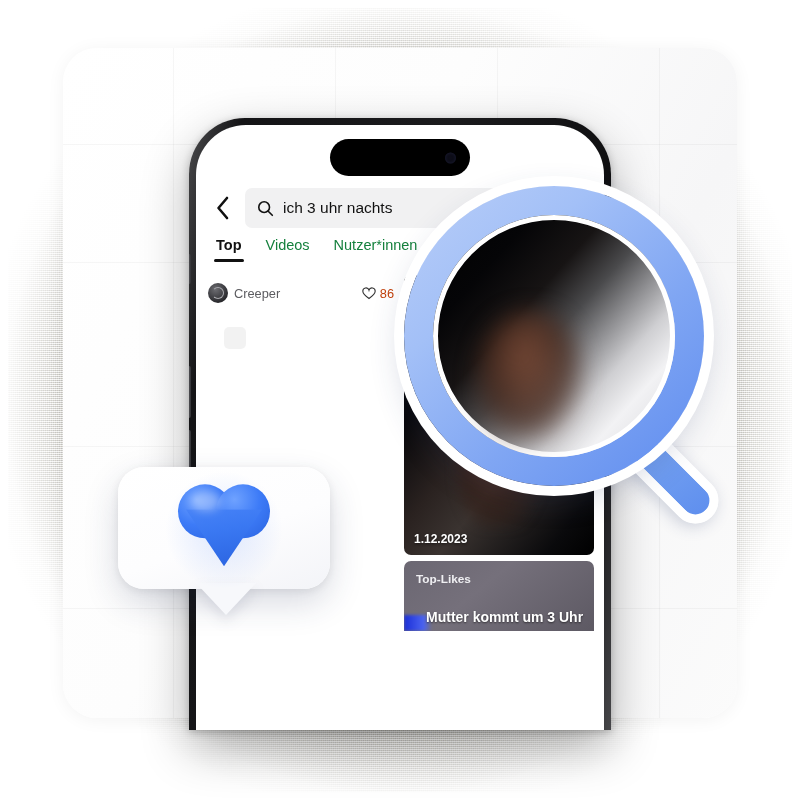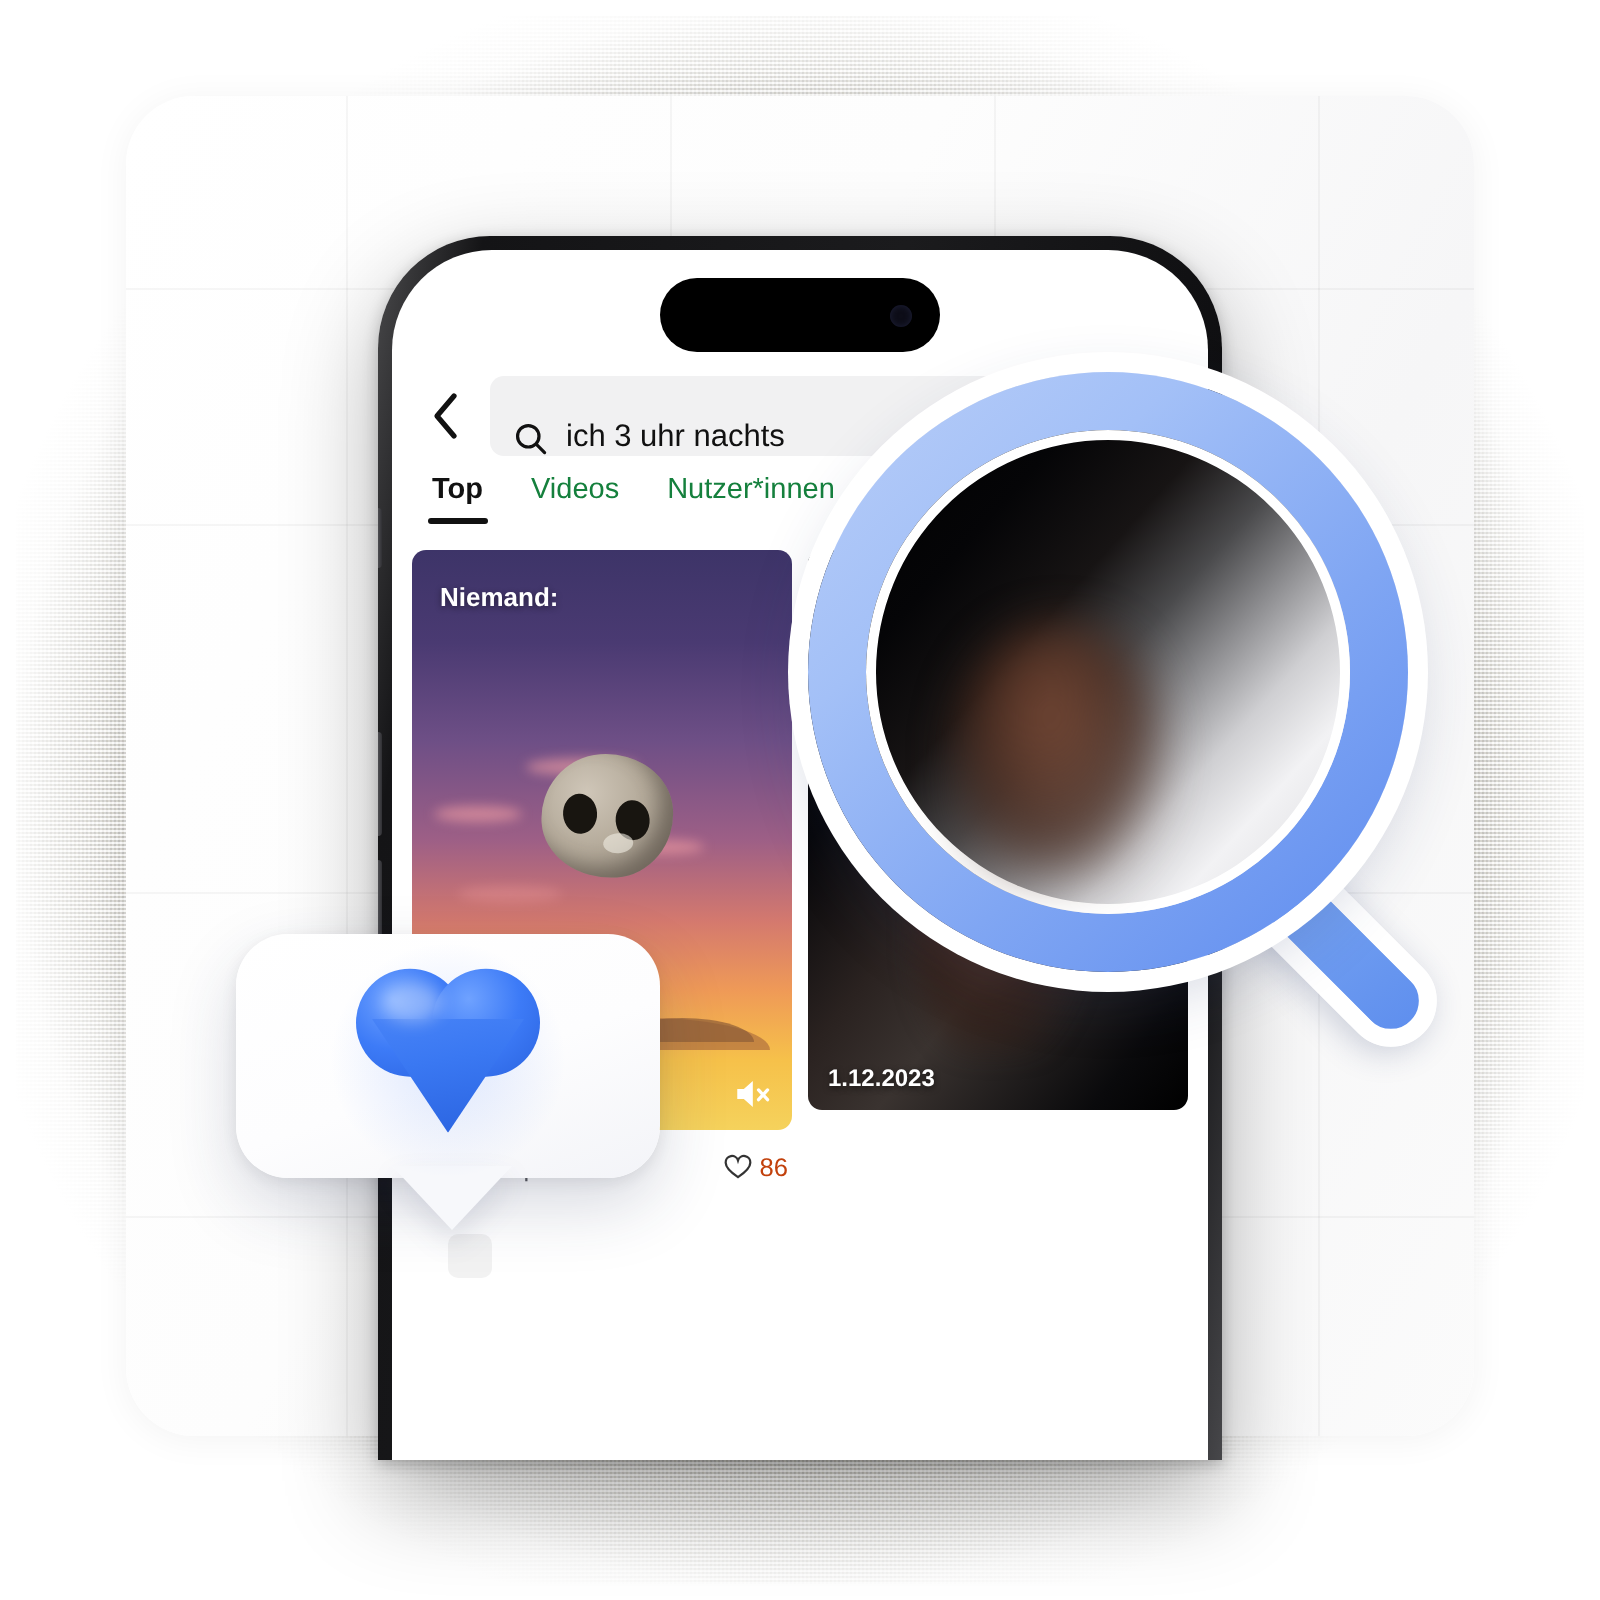--- a/index.html
+++ b/index.html
@@ -178,21 +178,21 @@
     width: 22px; height: 30px;
     display: flex; align-items: center; justify-content: center;
     flex: 0 0 auto;
   }
   #searchbar {
     flex: 1 1 auto;
     height: 40px;
     background: #f1f1f2;
     border-radius: 7px;
     display: flex;
-    align-items: flex-end;
+    align-items: center;
     gap: 9px;
     padding: 0 12px;
     box-sizing: border-box;
     overflow: hidden;
   }
   #search-text {
     font-size: 15.5px;
     color: #111;
     white-space: nowrap;
   }
@@ -589,41 +589,20 @@
         <div class="tab active">Top</div>
         <div class="tab">Videos</div>
         <div class="tab">Nutzer*innen</div>
         <div class="tab">S</div>
       </div>
 
       <div id="feed">
 
         <div class="feed-col">
           <div class="card">
-            <div class="thumb" id="thumb-sunset">
-              <div class="cloud" style="left:6%;  top:44%; width:44px; height:8px;"></div>
-              <div class="cloud" style="left:30%; top:36%; width:56px; height:9px;"></div>
-              <div class="cloud" style="left:56%; top:50%; width:40px; height:7px;"></div>
-              <div class="cloud" style="left:12%; top:58%; width:52px; height:8px; opacity:.5;"></div>
-              <div id="sunset-hill"></div>
-              <div id="sunset-hill2"></div>
-              <div id="hamster">
-                <div class="eye l"></div>
-                <div class="eye r"></div>
-                <div class="snout"></div>
-              </div>
-              <div class="overlay-text" id="sunset-top-text">Niemand:</div>
-              <div class="overlay-text" id="sunset-mid-text">nachts</div>
-              <div class="mute-badge">
-                <svg width="20" height="18" viewBox="0 0 24 22">
-                  <path d="M3 8 h4 L12.5 3 v16 L7 14 H3 Z" fill="#fff"></path>
-                  <path d="M16 8.5 L21.5 14.5 M21.5 8.5 L16 14.5" stroke="#fff" stroke-width="2" stroke-linecap="round"></path>
-                </svg>
-              </div>
-            </div>
             <div class="meta">
               <span class="avatar">
                   <span class="glyph"></span>
                 </span>
               <span class="uname">Creeper</span>
               <span class="likes">
                 <svg width="14" height="13" viewBox="0 0 20 18">
                   <path d="M10 16.2 C3.2 11.6 1.2 8.6 1.2 5.9 A4.5 4.5 0 0 1 10 4.3 A4.5 4.5 0 0 1 18.8 5.9 C18.8 8.6 16.8 11.6 10 16.2 Z" fill="none" stroke="#333" stroke-width="1.6"></path>
                 </svg>
                 <span>86</span>
@@ -636,20 +615,27 @@
         </div>
 
         <div class="feed-col">
           <div class="card">
             <div class="thumb" id="thumb-dark">
               <div class="figure"></div>
               <div id="date-badge">1.12.2023</div>
             </div>
           </div>
 
+          <div class="card" style="margin-top:6px;">
+            <div class="thumb" id="thumb-toplikes">
+              <div id="toplikes-flash"></div>
+              <div id="toplikes-label">Top-Likes</div>
+              <div id="toplikes-sub">Mutter kommt um 3 Uhr</div>
+            </div>
+          </div>
         </div>
 
       </div>
     </div>
   </div>
 
   <div id="magnifier">
     <div id="mag-handle"></div>
     <div id="mag-ring">
       <div id="mag-lens">

